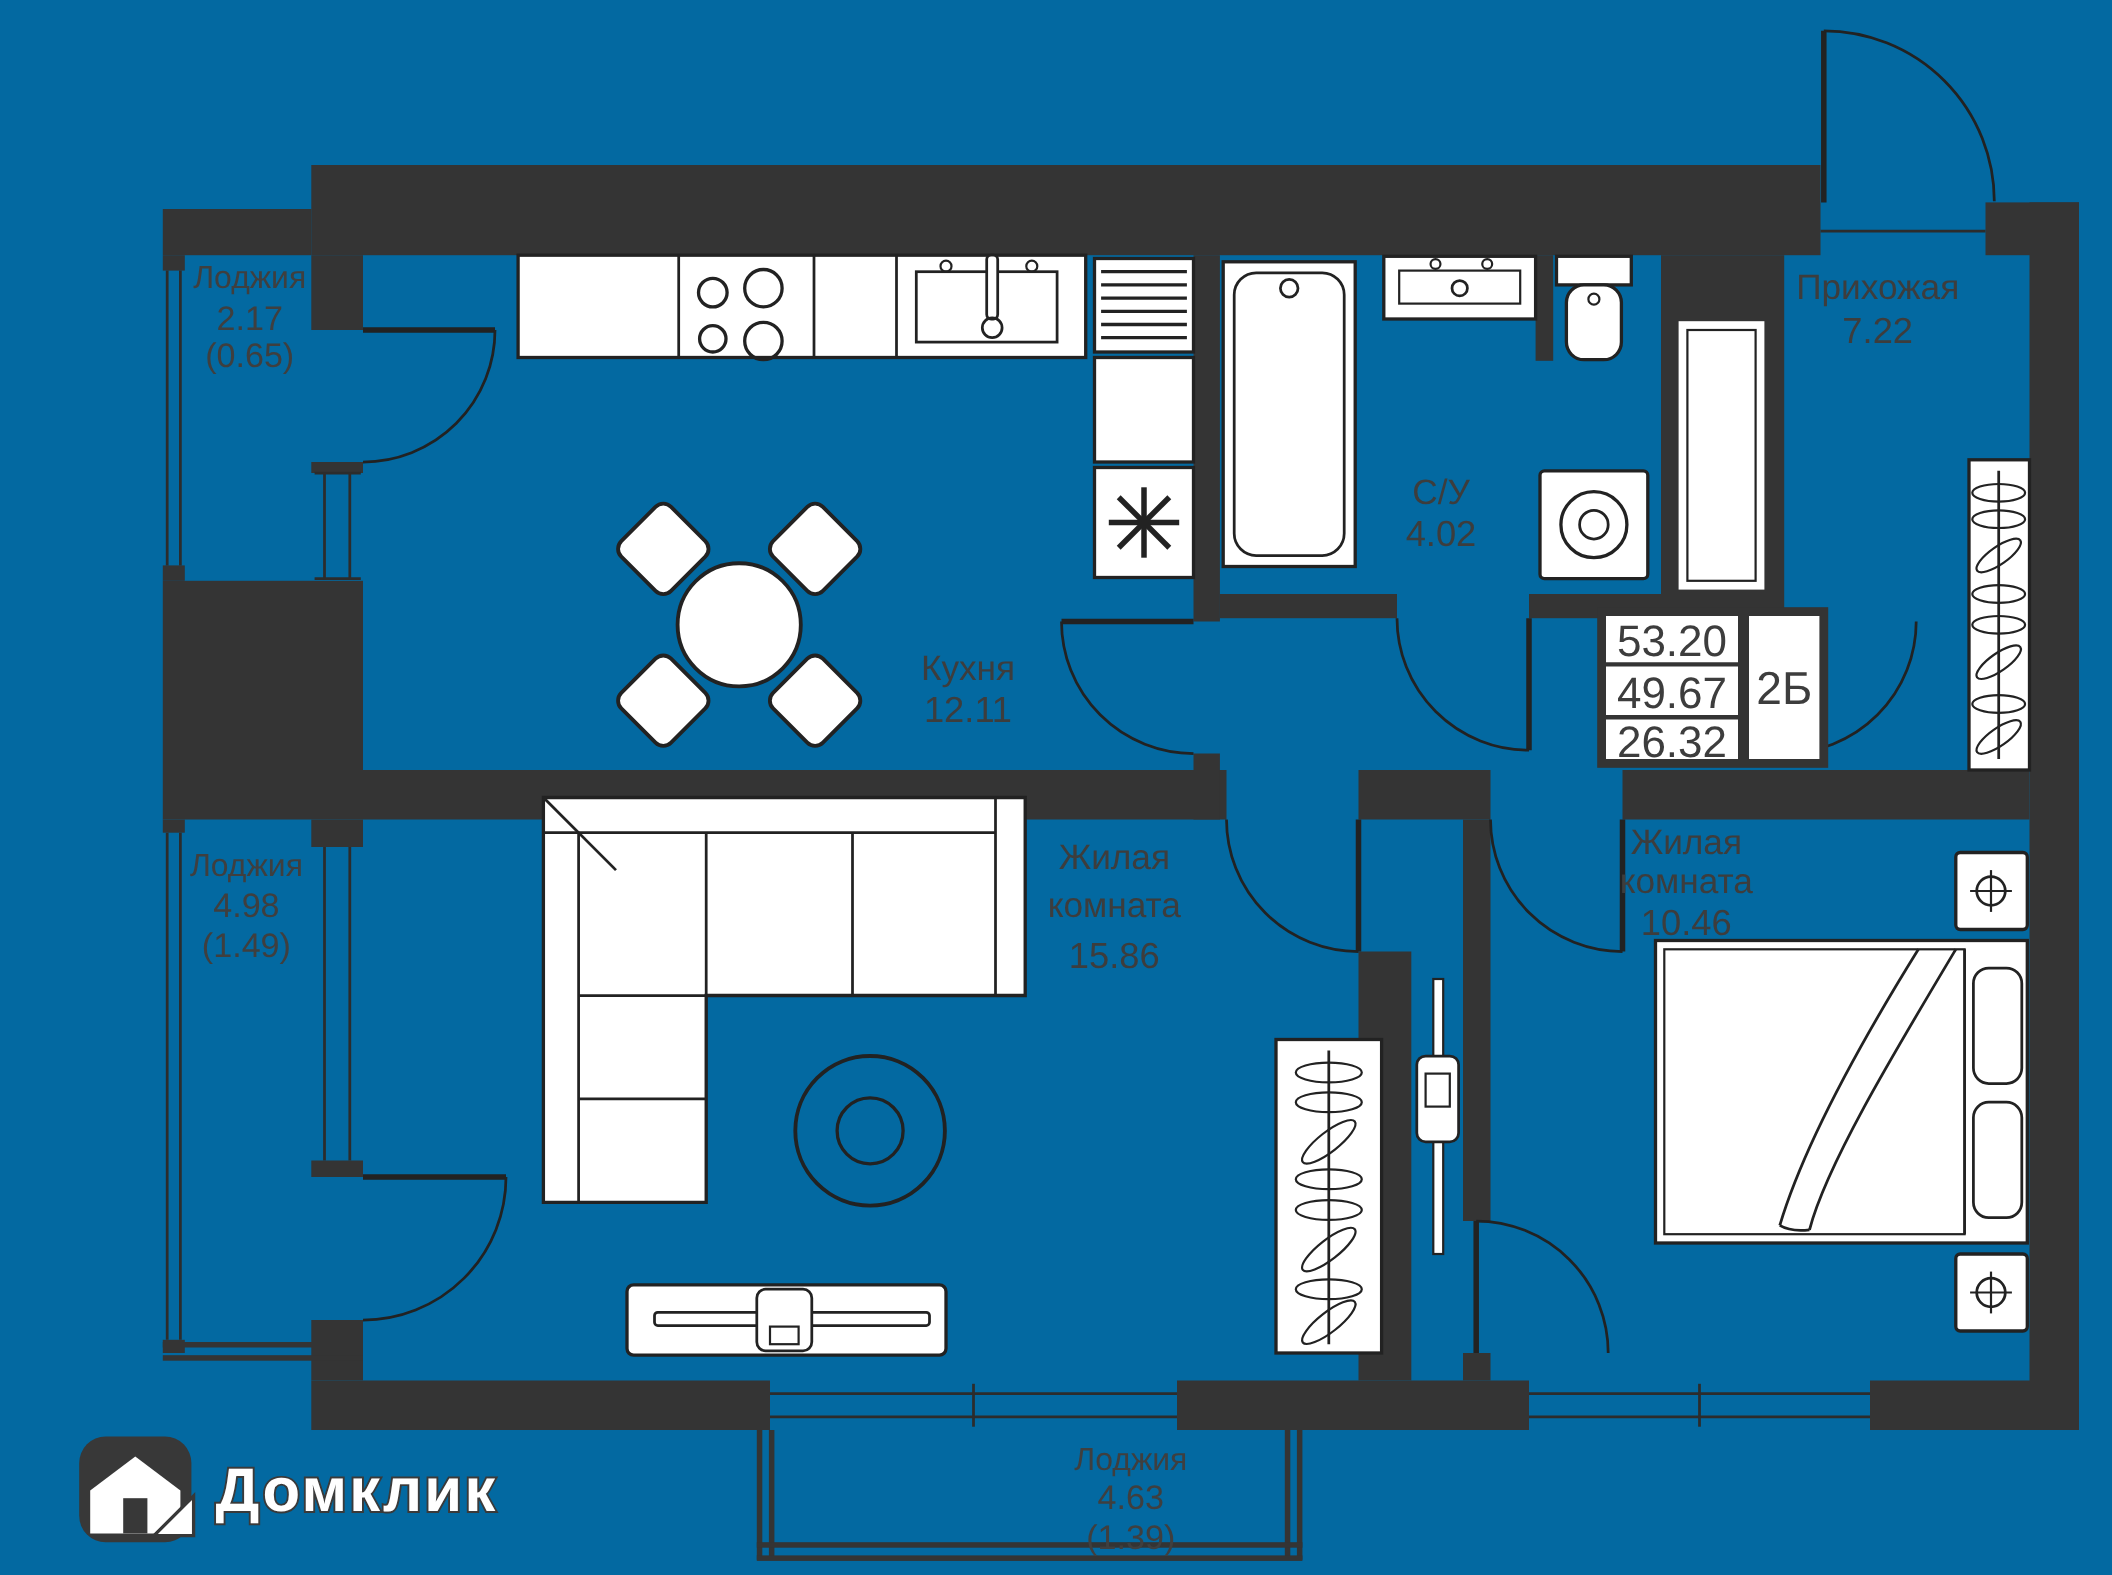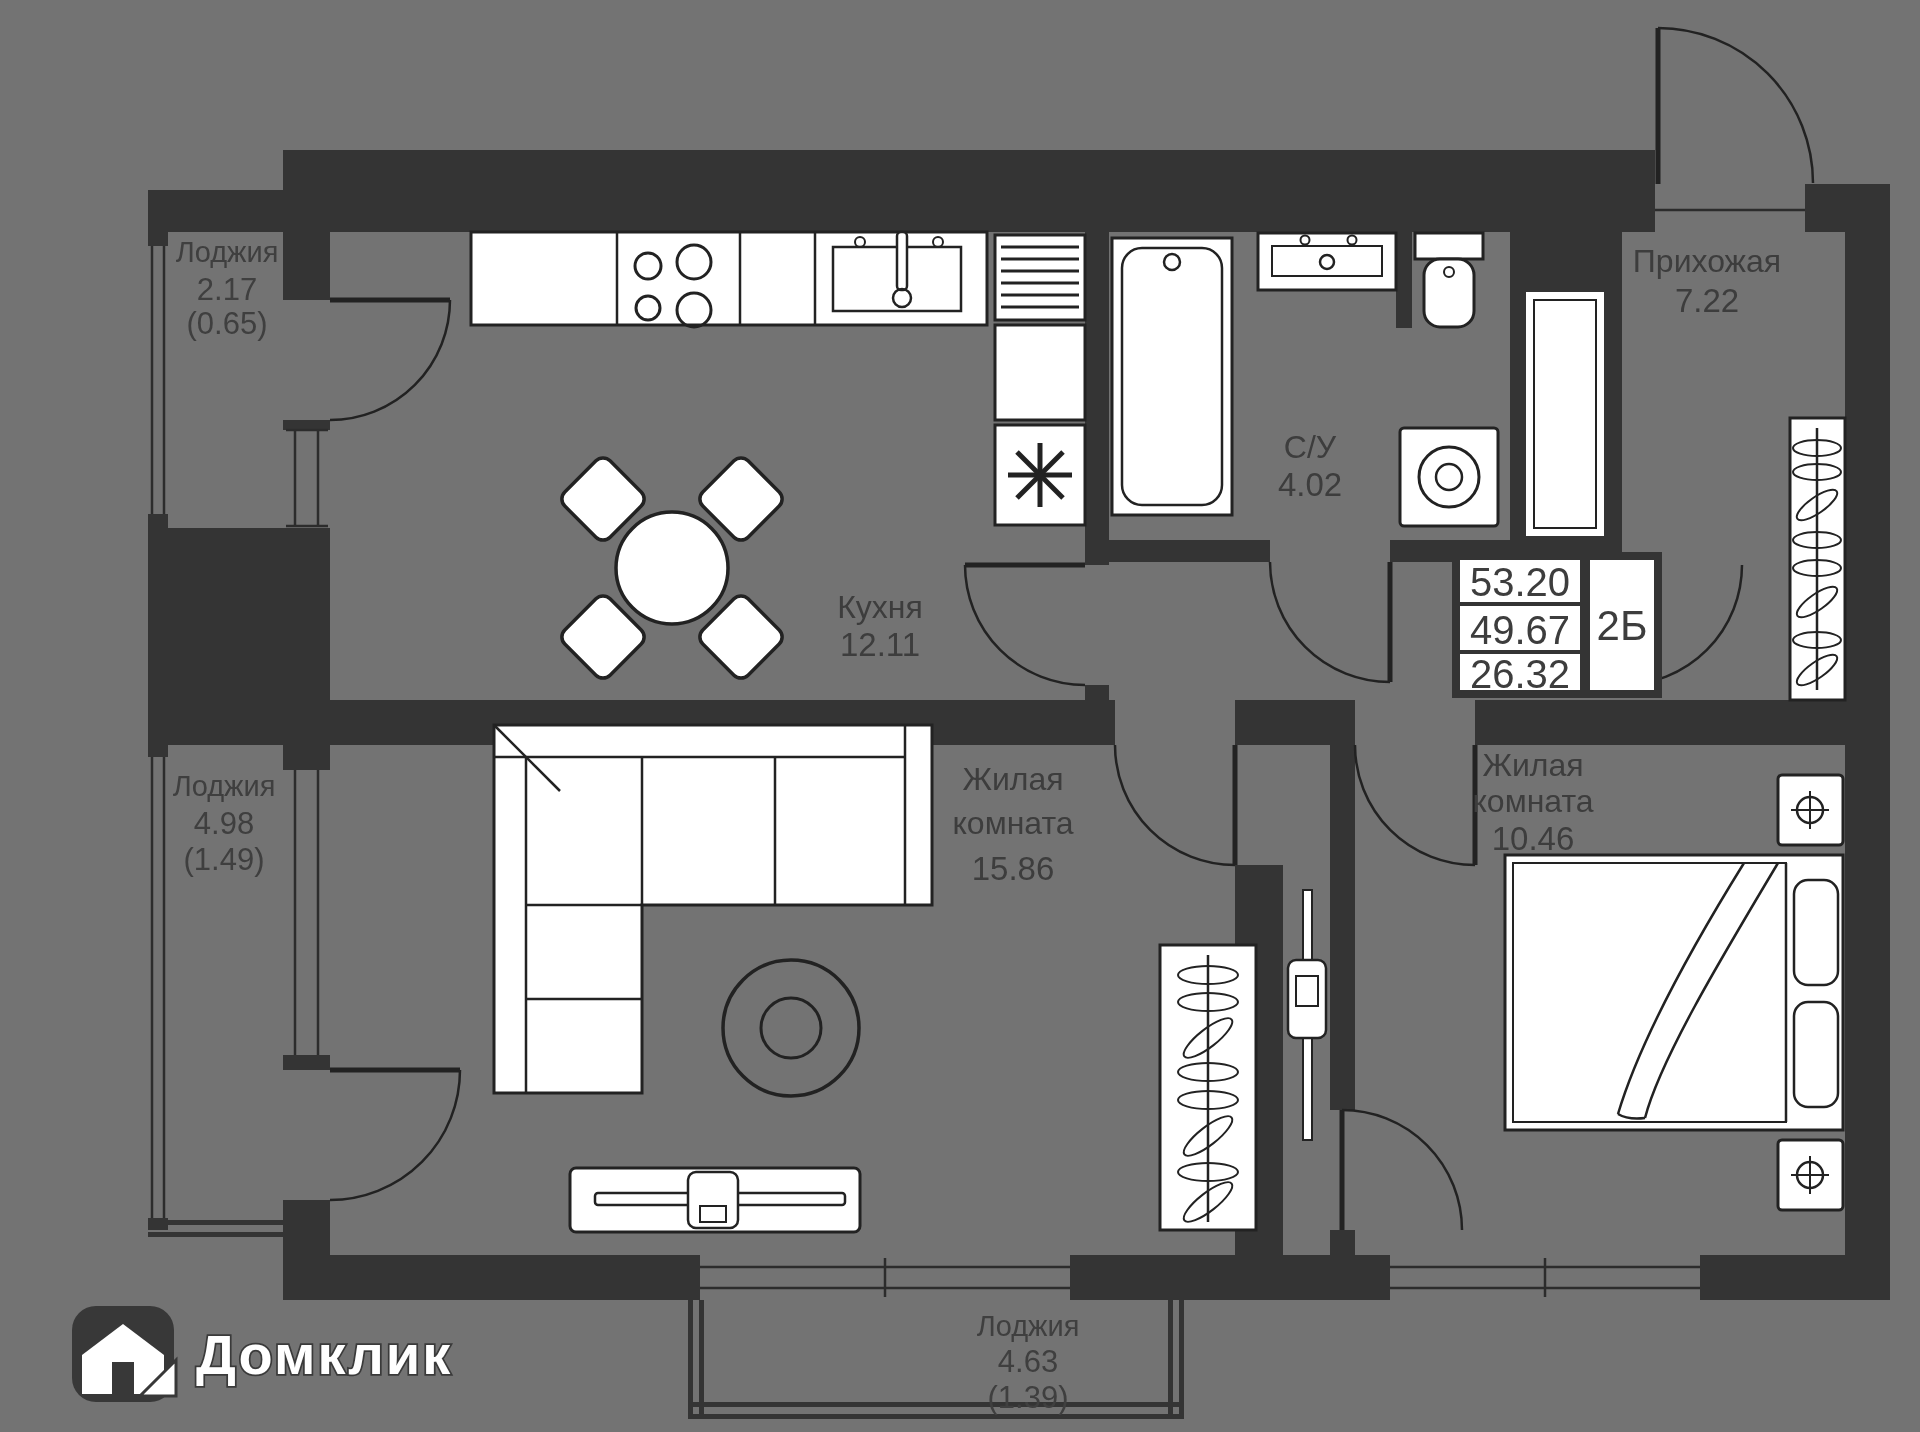--- a/index.html
+++ b/index.html
@@ -1,16 +1,16 @@
 <!DOCTYPE html>
 <html><head>
 <meta charset="utf-8">
 <style>
   html,body{margin:0;padding:0;background:#ffffff;}
-  .page{position:relative;width:1920px;height:1432px;background:#737373;overflow:hidden;
+  .page{position:relative;width:1920px;height:1432px;background:#0369a1;overflow:hidden;
         font-family:"Liberation Sans", sans-serif;}
   svg{display:block;}
   text{font-family:"Liberation Sans","DejaVu Sans",sans-serif;}
   .room-label{fill:#3d3d3d;font-size:32px;}
   .room-area{fill:#3d3d3d;font-size:33px;}
   .loggia-label{fill:#3f3f3f;font-size:29px;}
   .loggia-area{fill:#3f3f3f;font-size:31px;}
   .stamp-num{fill:#3d3d3d;font-size:40px;}
   .stamp-type{fill:#3d3d3d;font-size:42px;}
   .wall{fill:#343434;}

